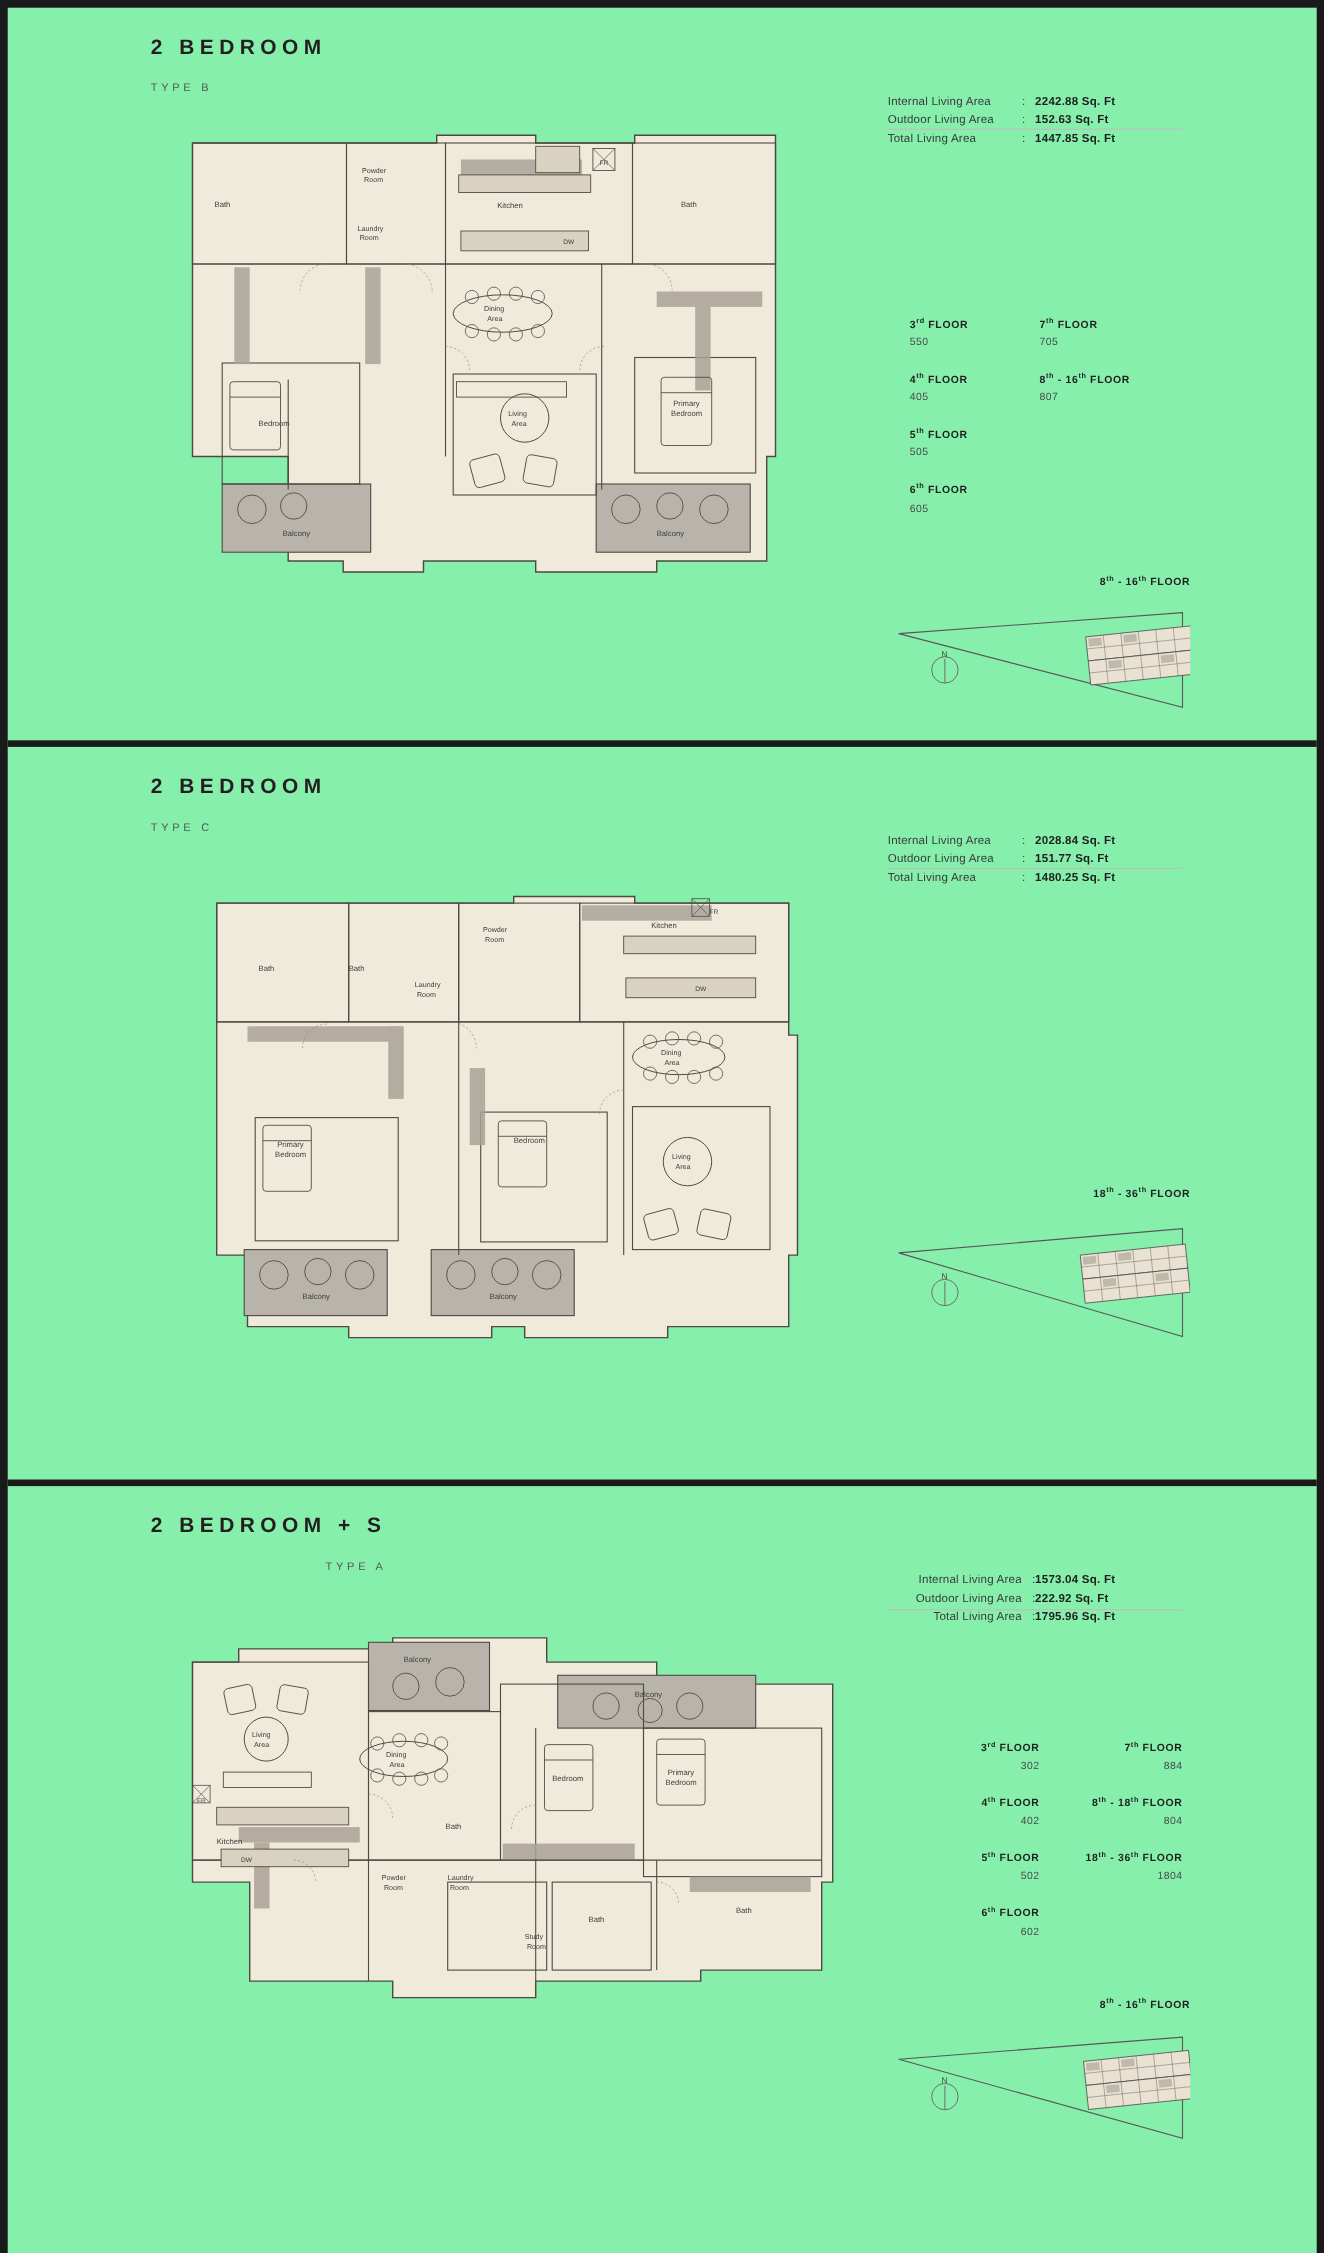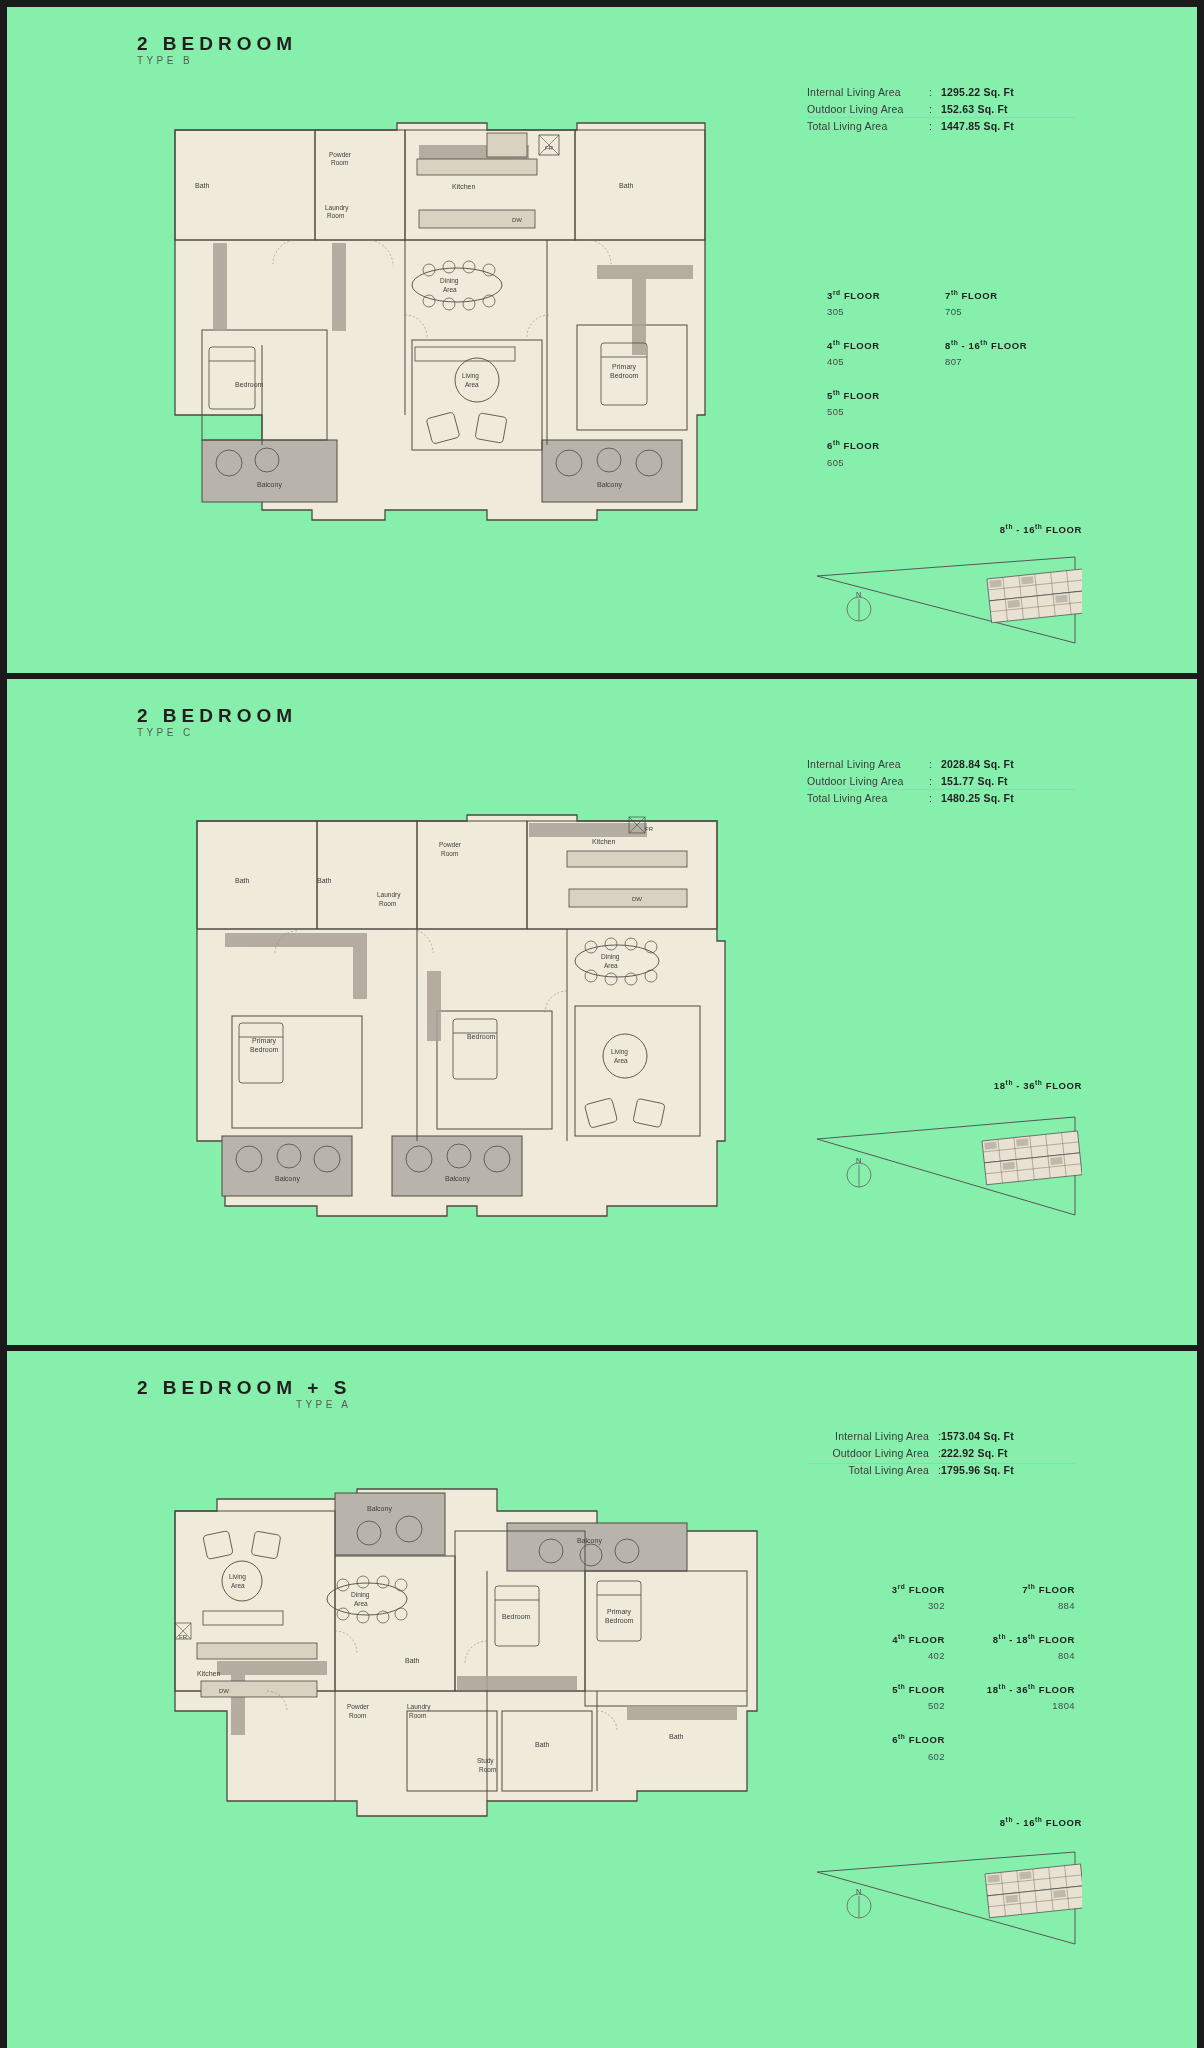--- a/index.html
+++ b/index.html
@@ -30,21 +30,21 @@
   
   .title-block{position:absolute;left:130px;top:26px;}
   .title{
     font-size:19px;
     letter-spacing:5px;
     font-weight:700;
     color:#231f20;
     white-space:nowrap;
   }
   .subtitle{
-    margin-top:0;
+    margin-top:20px;
     font-size:10px;
     letter-spacing:3.4px;
     color:#585858;
   }
 
   
   .areas{
     position:absolute;
     left:800px;
     top:32px;
@@ -121,39 +121,39 @@
 
     <div class="title-block">
       <div class="title">2  BEDROOM</div>
       <div class="subtitle">TYPE  B</div>
     </div>
 
     <div class="areas">
       <div class="area-row">
         <span class="area-label">Internal Living Area</span>
         <span class="area-colon">:</span>
-        <span class="area-val">1295.22 Sq. Ft</span>
+        <span class="area-val">2242.88 Sq. Ft</span>
       </div>
       <div class="area-row">
         <span class="area-label">Outdoor Living Area</span>
         <span class="area-colon">:</span>
         <span class="area-val">152.63 Sq. Ft</span>
       </div>
       <div class="area-row">
         <span class="area-label">Total Living Area</span>
         <span class="area-colon">:</span>
         <span class="area-val">1447.85 Sq. Ft</span>
       </div>
     </div>
     <div class="rule" style="top:110px;"></div>
 
     <div class="floors" style="left:820px;top:282px;">
       <div class="floor-cell">
         <div class="fl">3<sup>rd</sup> FLOOR</div>
-        <div class="no">305</div>
+        <div class="no">550</div>
       </div>
       <div class="floor-cell">
         <div class="fl">7<sup>th</sup> FLOOR</div>
         <div class="no">705</div>
       </div>
       <div class="floor-cell">
         <div class="fl">4<sup>th</sup> FLOOR</div>
         <div class="no">405</div>
       </div>
       <div class="floor-cell">

